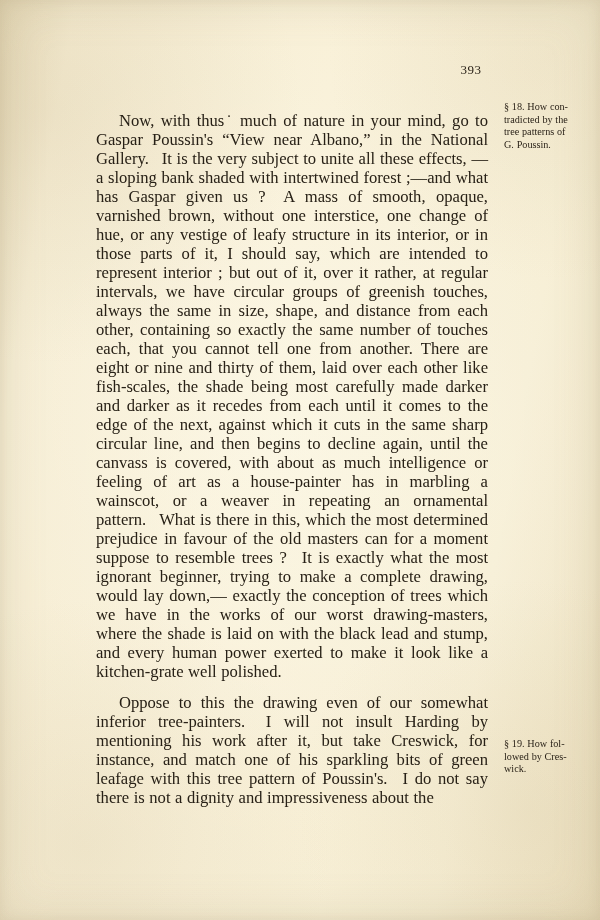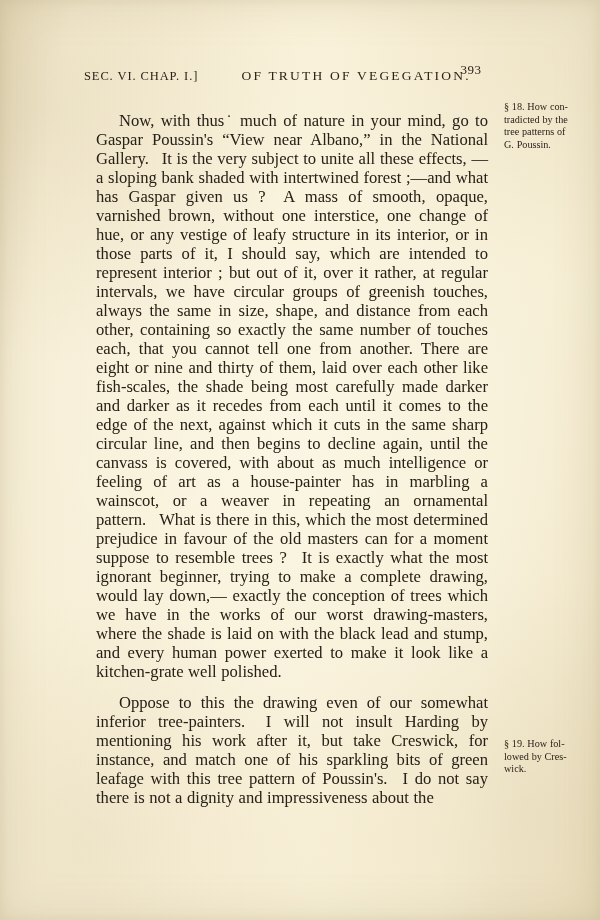--- a/index.html
+++ b/index.html
@@ -116,24 +116,20 @@
 
   .sn-line { display: block; white-space: nowrap; }
 </style>
 </head>
 <body>
 
 <div id="page">
 
   <div id="grain"></div>
 
-  <div class="running-head">
-    <span class="head-sec">SEC. VI. CHAP. I.]</span>
-    <span class="head-title">OF TRUTH OF VEGEGATION.</span>
-  </div>
 
   <div class="folio">393</div>
 
   <div class="body-col">
     <p class="para indent">Now, with thus˙ much of nature in your mind, go to Gaspar Poussin's “View near Albano,” in the National Gallery.  It is the very subject to unite all these effects, —a sloping bank shaded with intertwined forest ;—and what has Gaspar given us ?  A mass of smooth, opaque, varnished brown, without one interstice, one change of hue, or any vestige of leafy structure in its interior, or in those parts of it, I should say, which are intended to represent interior ; but out of it, over it rather, at regular intervals, we have circular groups of greenish touches, always the same in size, shape, and distance from each other, containing so exactly the same number of touches each, that you cannot tell one from another. There are eight or nine and thirty of them, laid over each other like fish-scales, the shade being most carefully made darker and darker as it recedes from each until it comes to the edge of the next, against which it cuts in the same sharp circular line, and then begins to decline again, until the canvass is covered, with about as much intelligence or feeling of art as a house-painter has in marbling a wainscot, or a weaver in repeating an ornamental pattern.  What is there in this, which the most determined prejudice in favour of the old masters can for a moment suppose to resemble trees ?  It is exactly what the most ignorant beginner, trying to make a complete drawing, would lay down,— exactly the conception of trees which we have in the works of our worst drawing-masters, where the shade is laid on with the black lead and stump, and every human power exerted to make it look like a kitchen-grate well polished.</p>
     <p class="para indent">Oppose to this the drawing even of our somewhat inferior tree-painters.  I will not insult Harding by mentioning his work after it, but take Creswick, for instance, and match one of his sparkling bits of green leafage with this tree pattern of Poussin's.  I do not say there is not a dignity and impressiveness about the</p>
   </div>
 
   <div class="sidenote" id="sidenote-1">
     <span class="sn-line">§ 18. How con-</span>

